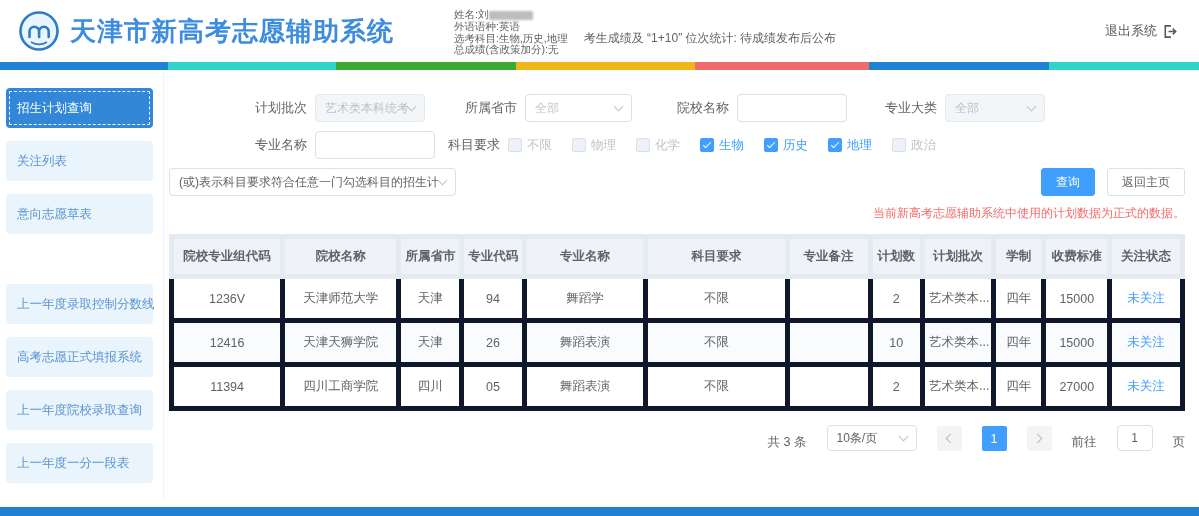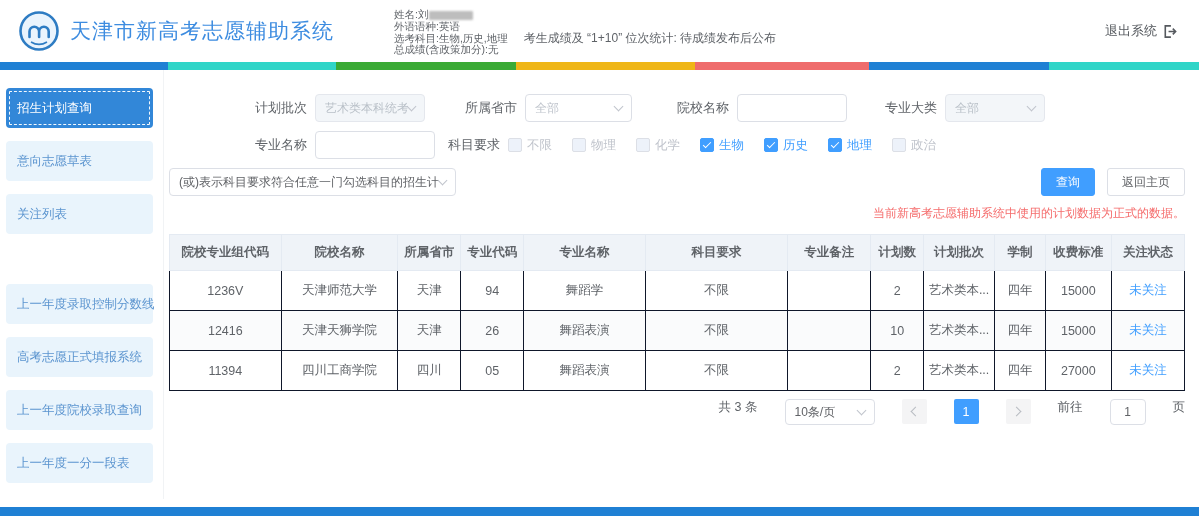--- a/index.html
+++ b/index.html
@@ -3,21 +3,21 @@
 <meta charset="utf-8">
 <style>
   * { box-sizing: border-box; margin: 0; padding: 0; }
   html,body { width:1199px; height:516px; overflow:hidden; background:#fff;
     font-family:"Liberation Sans","DejaVu Sans",sans-serif; }
   .page { position:relative; width:1199px; height:516px; background:#fff; }
 
   
   .hdr { height:62px; display:flex; align-items:stretch; padding:0 22px 0 18px; background:#fff; }
   .logo-wrap { display:flex; align-items:center; gap:10px; }
-  .app-title { font-size:21px; font-weight:400; color:#3d8ce0; letter-spacing:1px; }
+  .app-title { font-size:26px; font-weight:700; color:#3d8ce0; letter-spacing:1px; }
   .stu { margin-left:60px; padding-top:9px; font-size:10.5px; line-height:11.8px; color:#5f6368; }
   .stu .redact { display:inline-block; width:44px; height:9px; margin-left:1px; background:#bdbdbd;
     filter:blur(1px); border-radius:1px; vertical-align:middle; }
   .rank-notice { margin-left:16px; padding-top:30px; font-size:12px; color:#5f6368; white-space:nowrap; }
   .logout { margin-left:auto; align-self:center; display:flex; align-items:center; gap:5px;
     font-size:13px; color:#55595e; cursor:pointer; white-space:nowrap; }
 
   
   .color-bar { height:8px; display:flex; width:100%; }
   .color-bar span { display:block; height:100%; }
@@ -63,29 +63,29 @@
   .btn { height:28px; padding:0 14px; border-radius:3px; font-size:12px; border:1px solid transparent;
     display:flex; align-items:center; cursor:pointer; white-space:nowrap; font-family:inherit; }
   .btn-warn { background:#f7b62a; color:#fff; border-color:#f7b62a; }
   .btn-primary { background:#409eff; color:#fff; border-color:#409eff; }
   .btn-plain { background:#fff; color:#606266; border-color:#dcdfe6; }
 
   .notice { text-align:right; font-size:12px; color:#f56c6c; margin:5px 0 12px; }
 
   
   table { width:100%; border-collapse:collapse; table-layout:fixed; }
-  th,td { border:1px solid #0f172a; font-size:12.5px; color:#5f6368; text-align:center;
+  th,td { border:5px solid #0f172a; font-size:12.5px; color:#5f6368; text-align:center;
     white-space:nowrap; overflow:hidden; }
   th { background:#eff3f8; border-color:#e4eaf2; font-weight:bold; padding:9px 4px; }
   td { padding:11px 4px; }
   tbody tr:nth-child(even) { background:#fafbfc; }
   .follow-link { color:#409eff; cursor:pointer; }
 
   
-  .pager { display:flex; justify-content:flex-end; align-items:flex-start; gap:27px; margin-top:8px;
+  .pager { display:flex; justify-content:flex-end; align-items:flex-end; gap:20px; margin-top:14px;
     font-size:12.5px; color:#5f6368; }
   .page-size { width:90px; height:26px; justify-content:center; gap:8px; }
   .page-size .sel-value{ color:#606266; }
   .pg-btn { width:25px; height:25px; border-radius:2px; background:#f4f4f5; display:flex;
     align-items:center; justify-content:center; cursor:pointer; }
   .pg-btn .arrow { width:7px; height:7px; border-right:1.4px solid #b8bcc2; border-bottom:1.4px solid #b8bcc2; }
   .pg-btn .arrow.left { transform:rotate(135deg); margin-left:3px; }
   .pg-btn .arrow.right { transform:rotate(-45deg); margin-right:3px; }
   .pg-cur { width:25px; height:25px; border-radius:2px; background:#409eff; color:#fff; display:flex;
     align-items:center; justify-content:center; font-size:12.5px; cursor:default; }
@@ -135,22 +135,22 @@
       <span style="background: rgb(239, 108, 108); width: 14.5%;"></span>
       <span style="background: rgb(31, 128, 212); width: 15%;"></span>
       <span style="background: rgb(47, 213, 200); width: 12.5%;"></span>
     </div>
 
   <div class="body-row">
 
     <aside>
       <nav>
           <div class="side-item active">招生计划查询</div>
+          <div class="side-item">关注列表</div>
           <div class="side-item">意向志愿草表</div>
-          <div class="side-item">关注列表</div>
           <div class="side-item gap-before">上一年度录取控制分数线</div>
           <div class="side-item">高考志愿正式填报系统</div>
           <div class="side-item">上一年度院校录取查询</div>
           <div class="side-item">上一年度一分一段表</div>
         </nav>
     </aside>
 
     <main>
 
       <div class="frow">

